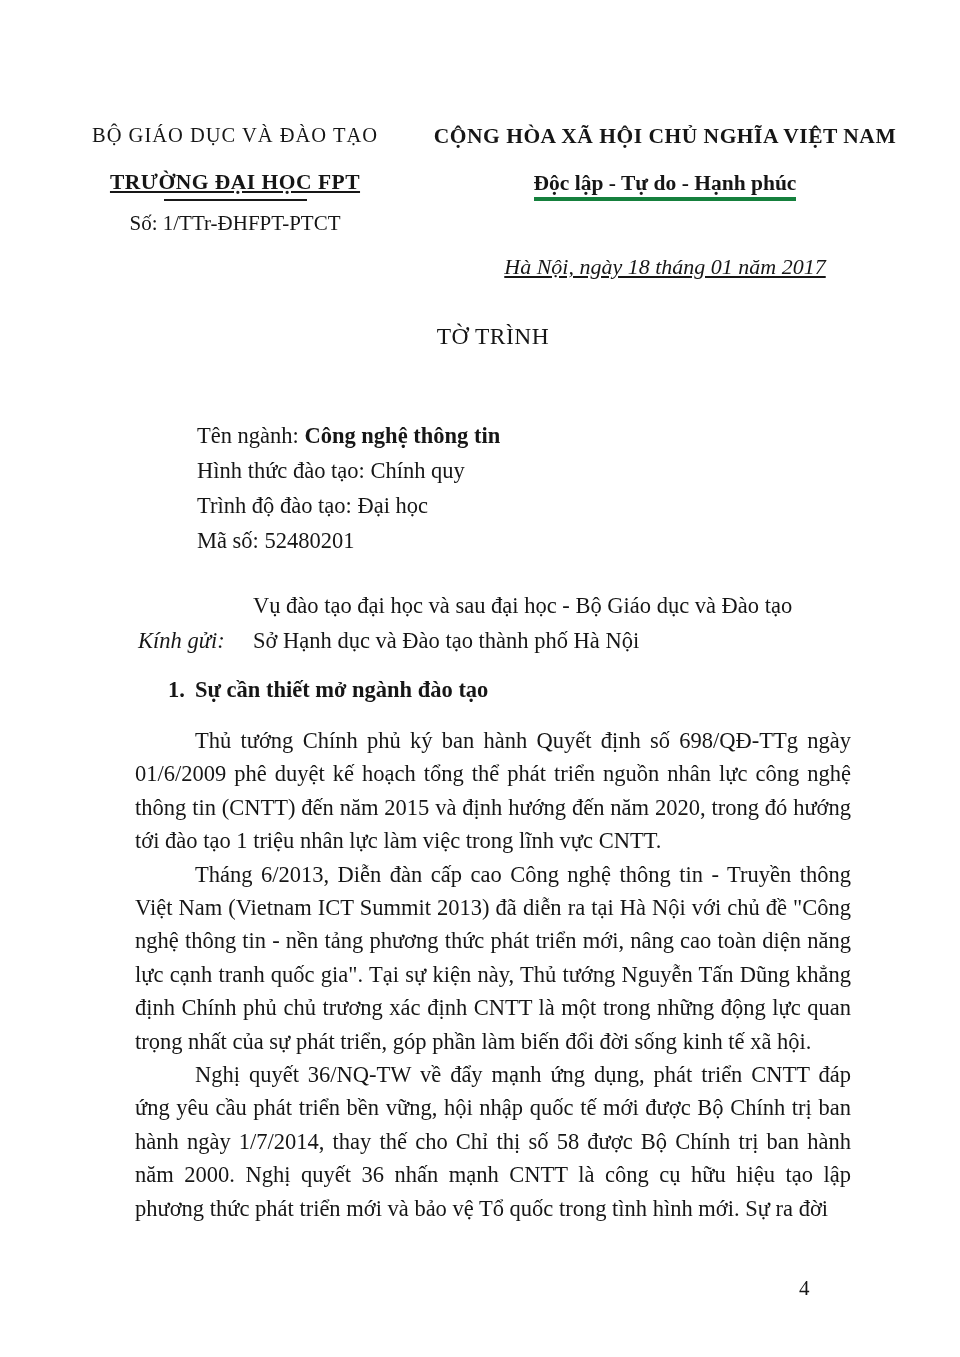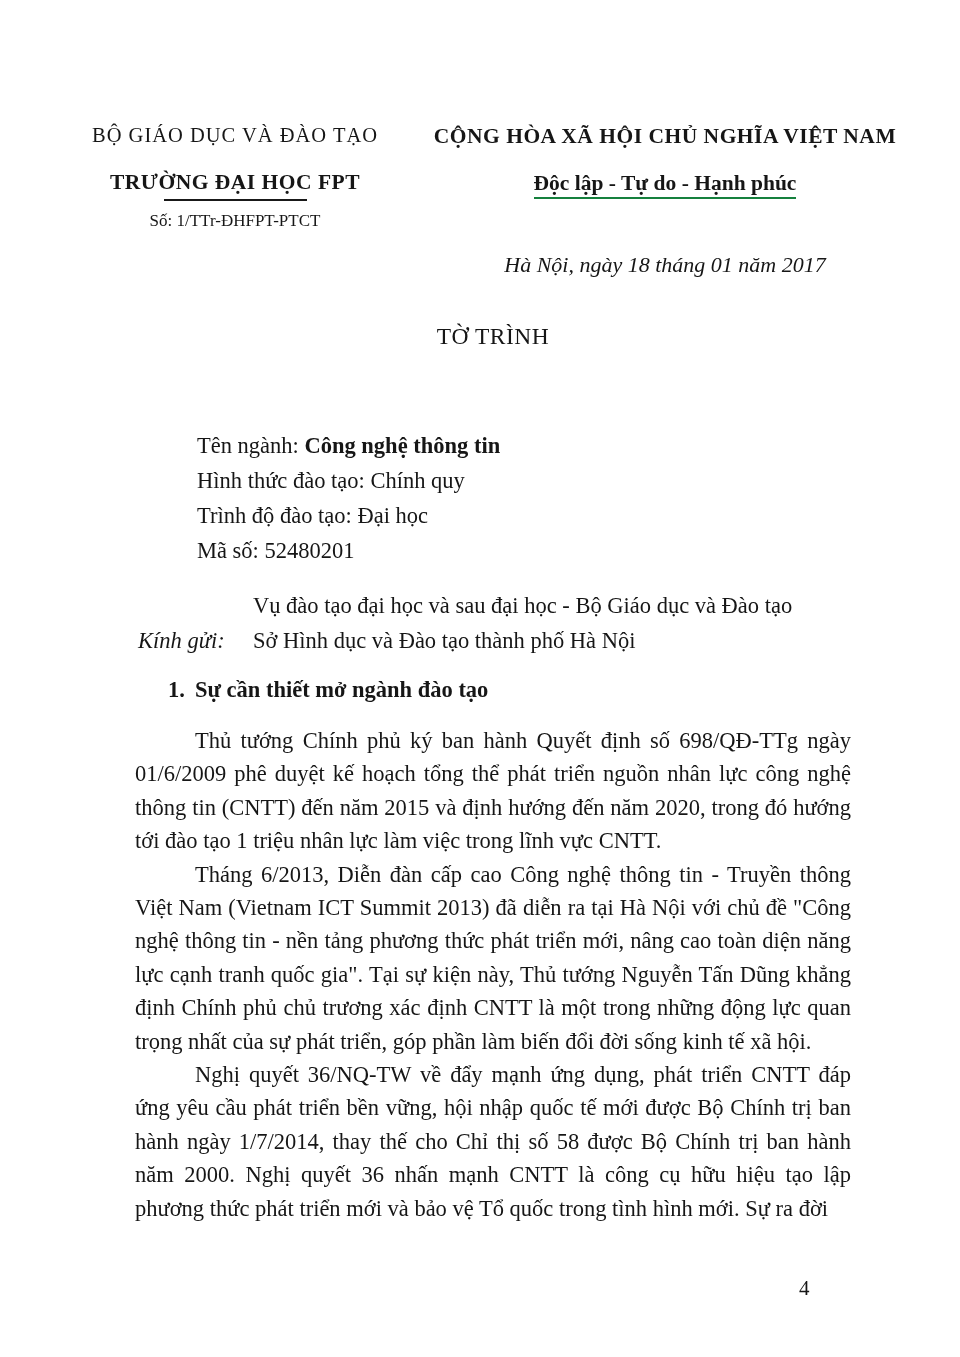--- a/index.html
+++ b/index.html
@@ -10,43 +10,43 @@
     -webkit-font-smoothing: antialiased;
   }
   .page { position: relative; width: 960px; height: 1357px; background: #ffffff; overflow: hidden; }
 
   
   .hdr-left {
     position: absolute; left: 87px; top: 124px; width: 296px;
     text-align: center; font-size: 20.5px; line-height: 1.15;
   }
   .org-ministry { letter-spacing: 1px; white-space: nowrap; }
-  .org-university { font-weight: bold; font-size: 21.5px; margin-top: 22px; letter-spacing: 0.5px; white-space: nowrap; }
+  .org-university { font-weight: bold; font-size: 21.5px; margin-top: 22px; letter-spacing: 0.5px; white-space: nowrap; text-decoration: underline; }
   .org-underline { width: 143px; height: 0; border-top: 2px solid #191919; margin: 5px auto 0; }
-  .org-number { font-size: 17px; margin-top: 10px; white-space: nowrap; }
+  .org-number { font-size: 21px; margin-top: 10px; white-space: nowrap; }
 
   
   .hdr-right {
     position: absolute; left: 422px; top: 124px; width: 486px;
     text-align: center; font-size: 21.5px; line-height: 24px;
   }
   .nat-name { font-weight: bold; letter-spacing: 0.5px; white-space: nowrap; }
   .nat-motto {
     display: inline-block; font-weight: bold; margin-top: 23px;
-    padding-bottom: 2px; border-bottom: 2px solid #15803d; white-space: nowrap;
+    padding-bottom: 2px; border-bottom: 4px solid #15803d; white-space: nowrap;
   }
-  .dateline { font-style: italic; font-size: 22px; margin-top: 54px; white-space: nowrap; }
+  .dateline { font-style: italic; font-size: 22px; margin-top: 54px; white-space: nowrap; text-decoration: underline; }
 
   
   .doc-title { position: absolute; left: 135px; top: 322px; width: 716px; text-align: center; }
   .doc-title-main { font-weight: normal; font-size: 23.5px; line-height: 28px; letter-spacing: 0.5px; }
   .doc-title-sub { font-size: 22.5px; line-height: 26px; margin-top: 8px; letter-spacing: 0.5px; }
 
   
-  .info-block { position: absolute; left: 197px; top: 418px; font-size: 22.5px; line-height: 35px; margin-top: 10px; }
+  .info-block { position: absolute; left: 197px; top: 418px; font-size: 22.5px; line-height: 35px; }
   .info-value { font-weight: bold; }
 
   
   .recipients { position: absolute; left: 138px; top: 588px; font-size: 22.5px; line-height: 35px; display: flex; align-items: flex-end; }
   .recipients-label { font-style: italic; flex: 0 0 115px; width: 115px; }
 
   
   .section-heading { position: absolute; left: 168px; top: 676px; font-size: 22.5px; font-weight: bold; line-height: 27px; }
   .section-title { margin-left: 10px; }
 
@@ -88,21 +88,21 @@
     <div><span>Tên ngành: </span><span class="info-value">Công nghệ thông tin</span></div>
     <div>Hình thức đào tạo: Chính quy</div>
     <div>Trình độ đào tạo: Đại học</div>
     <div>Mã số: 52480201</div>
   </div>
 
   <div class="recipients">
     <div class="recipients-label">Kính gửi:</div>
     <div class="recipients-lines">
       <div>Vụ đào tạo đại học và sau đại học - Bộ Giáo dục và Đào tạo</div>
-      <div>Sở Hình dục và Đào tạo thành phố Hà Nội</div>
+      <div>Sở Hạnh dục và Đào tạo thành phố Hà Nội</div>
     </div>
   </div>
 
   <div class="section-heading">
     <span>1.</span><span class="section-title">Sự cần thiết mở ngành đào tạo</span>
   </div>
 
   <div class="body-text">
     <p>Thủ tướng Chính phủ ký ban hành Quyết định số 698/QĐ-TTg ngày 01/6/2009 phê duyệt kế hoạch tổng thể phát triển nguồn nhân lực công nghệ thông tin (CNTT) đến năm 2015 và định hướng đến năm 2020, trong đó hướng tới đào tạo 1 triệu nhân lực làm việc trong lĩnh vực CNTT.</p>
     <p>Tháng 6/2013, Diễn đàn cấp cao Công nghệ thông tin - Truyền thông Việt Nam (Vietnam ICT Summit 2013) đã diễn ra tại Hà Nội với chủ đề "Công nghệ thông tin - nền tảng phương thức phát triển mới, nâng cao toàn diện năng lực cạnh tranh quốc gia". Tại sự kiện này, Thủ tướng Nguyễn Tấn Dũng khẳng định Chính phủ chủ trương xác định CNTT là một trong những động lực quan trọng nhất của sự phát triển, góp phần làm biến đổi đời sống kinh tế xã hội.</p>

